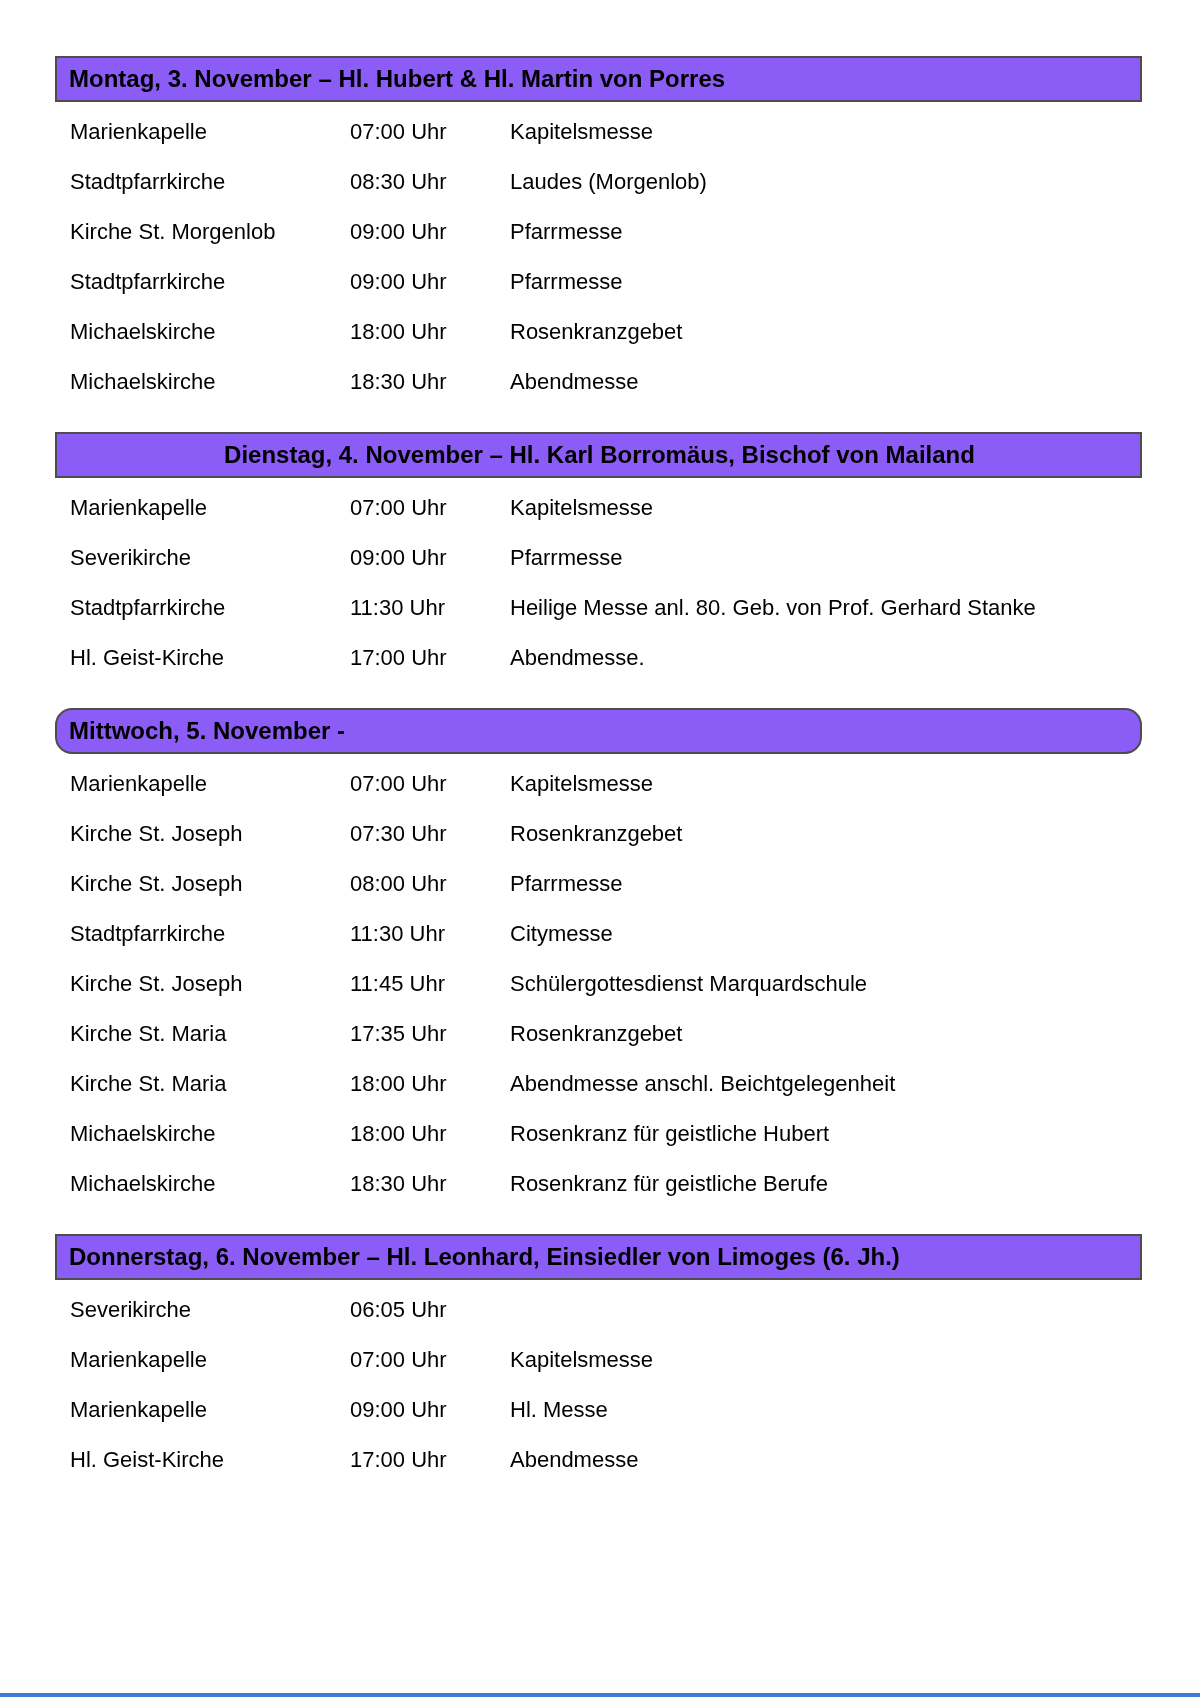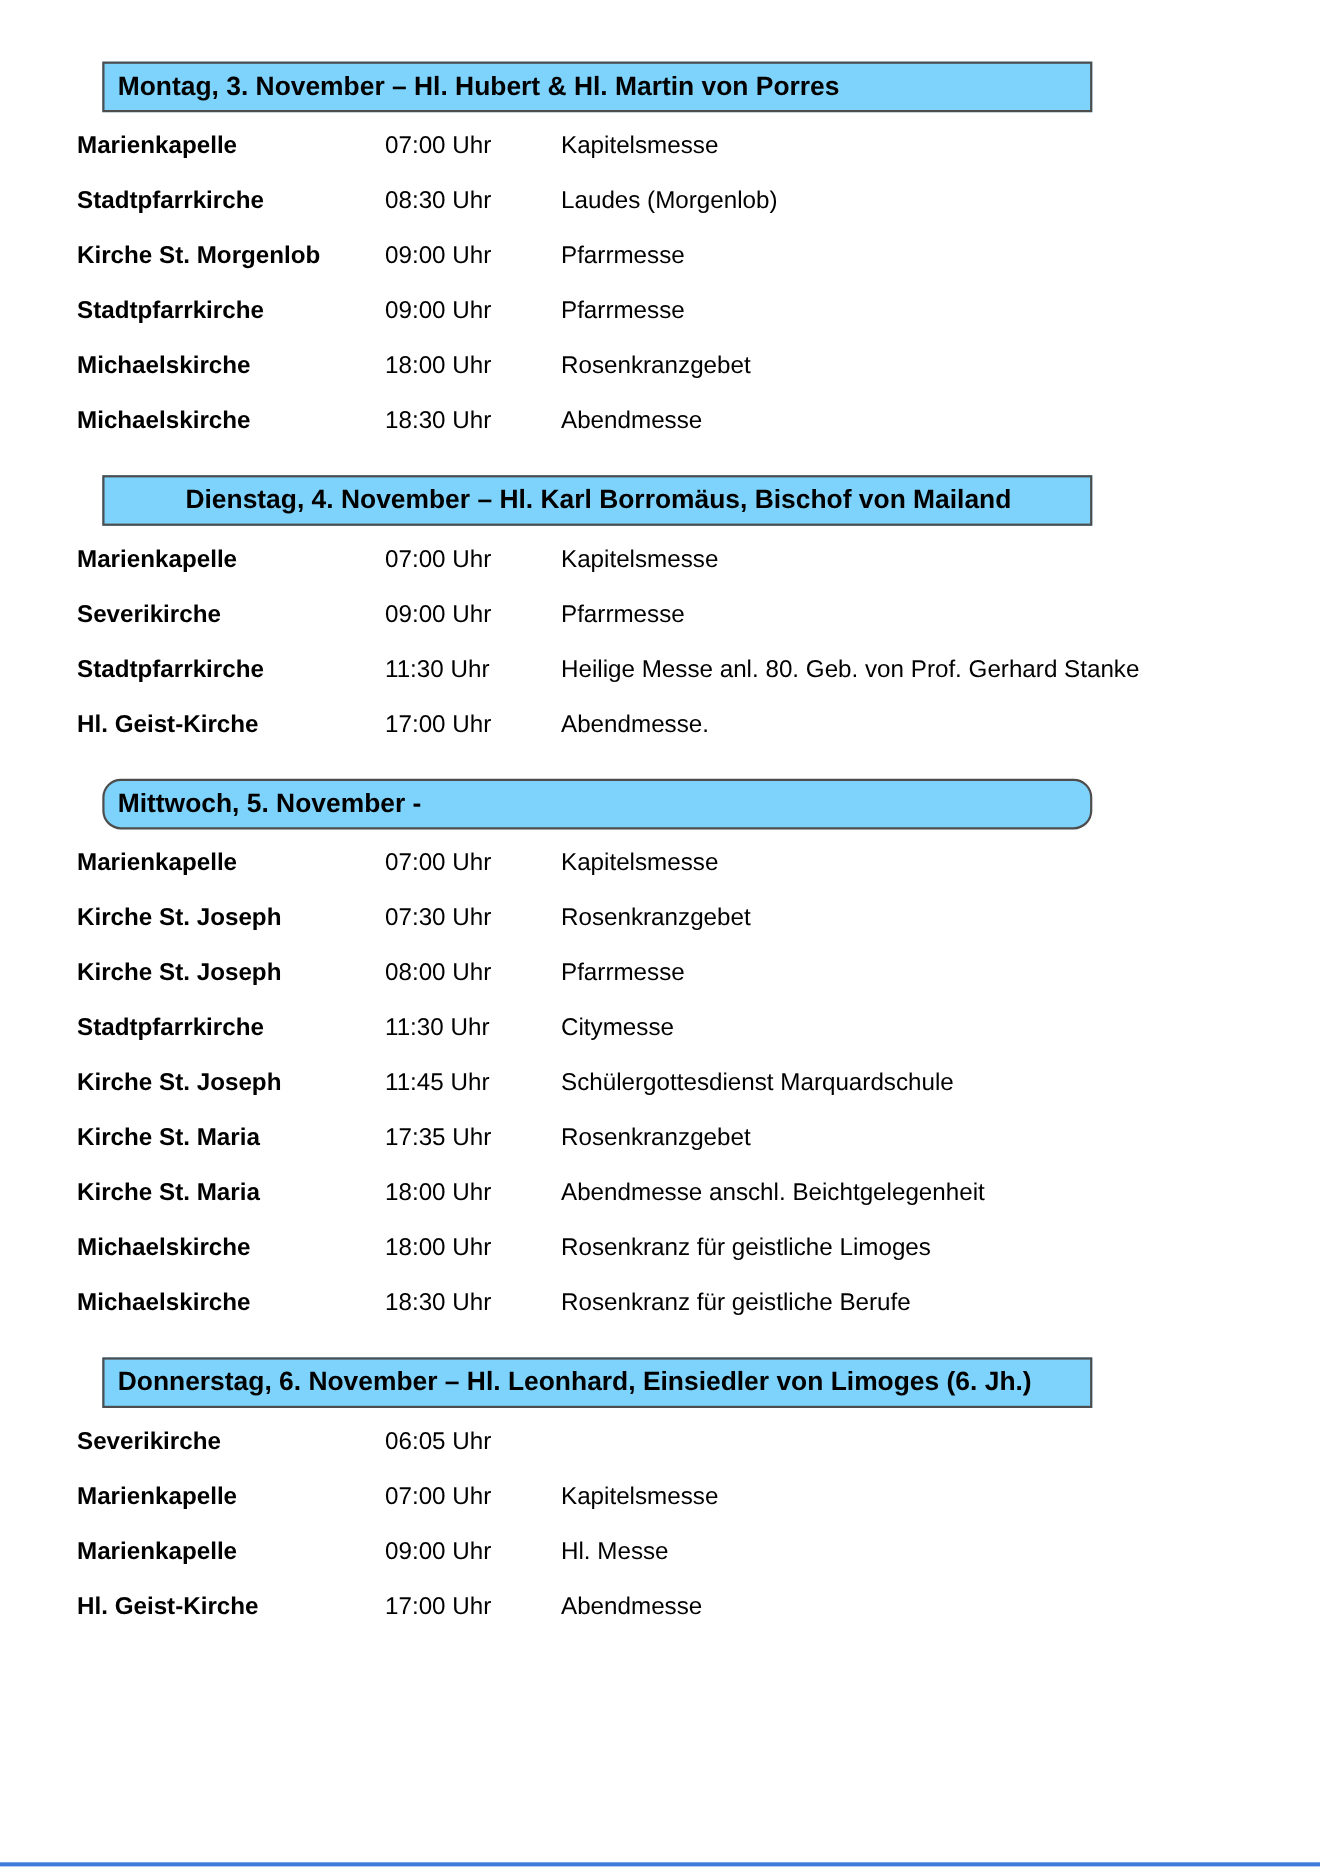--- a/index.html
+++ b/index.html
@@ -18,25 +18,24 @@
     box-sizing: border-box;
   }
   .schedule {
     padding: 56px 58px 0 55px;
   }
   .day-section {
     margin-bottom: 0;
   }
   .section-header {
     box-sizing: border-box;
-    width: 900px;
+    width: 1087px;
     border: 2px solid #4d4d4d;
-    background: #7dd3fc;
+    background: #8b5cf6;
     padding: 7px 10px 7px 12px;
-    margin-left: 38px;
   }
   .section-title {
     font-size: 24px;
     line-height: 28px;
     font-weight: bold;
     color: #000000;
     white-space: nowrap;
   }
   .section-rows {
     margin-top: 16px;
@@ -46,21 +45,21 @@
     display: flex;
     align-items: baseline;
     margin-bottom: 22px;
     font-size: 22px;
     line-height: 28px;
   }
   .row-location {
     box-sizing: border-box;
     width: 295px;
     padding-left: 15px;
-    font-weight: bold;
+    font-weight: normal;
     flex: 0 0 auto;
   }
   .row-time {
     box-sizing: border-box;
     width: 160px;
     flex: 0 0 auto;
   }
   .row-service {
     flex: 1 1 auto;
   }
@@ -195,21 +194,21 @@
 
   <div class="service-row">
     <span class="row-location">Kirche St. Maria</span>
     <span class="row-time">18:00 Uhr</span>
     <span class="row-service">Abendmesse anschl. Beichtgelegenheit</span>
   </div>
 
   <div class="service-row">
     <span class="row-location">Michaelskirche</span>
     <span class="row-time">18:00 Uhr</span>
-    <span class="row-service">Rosenkranz für geistliche Limoges</span>
+    <span class="row-service">Rosenkranz für geistliche Hubert</span>
   </div>
 
   <div class="service-row">
     <span class="row-location">Michaelskirche</span>
     <span class="row-time">18:30 Uhr</span>
     <span class="row-service">Rosenkranz für geistliche Berufe</span>
   </div>
 </div>
   </section>
 

